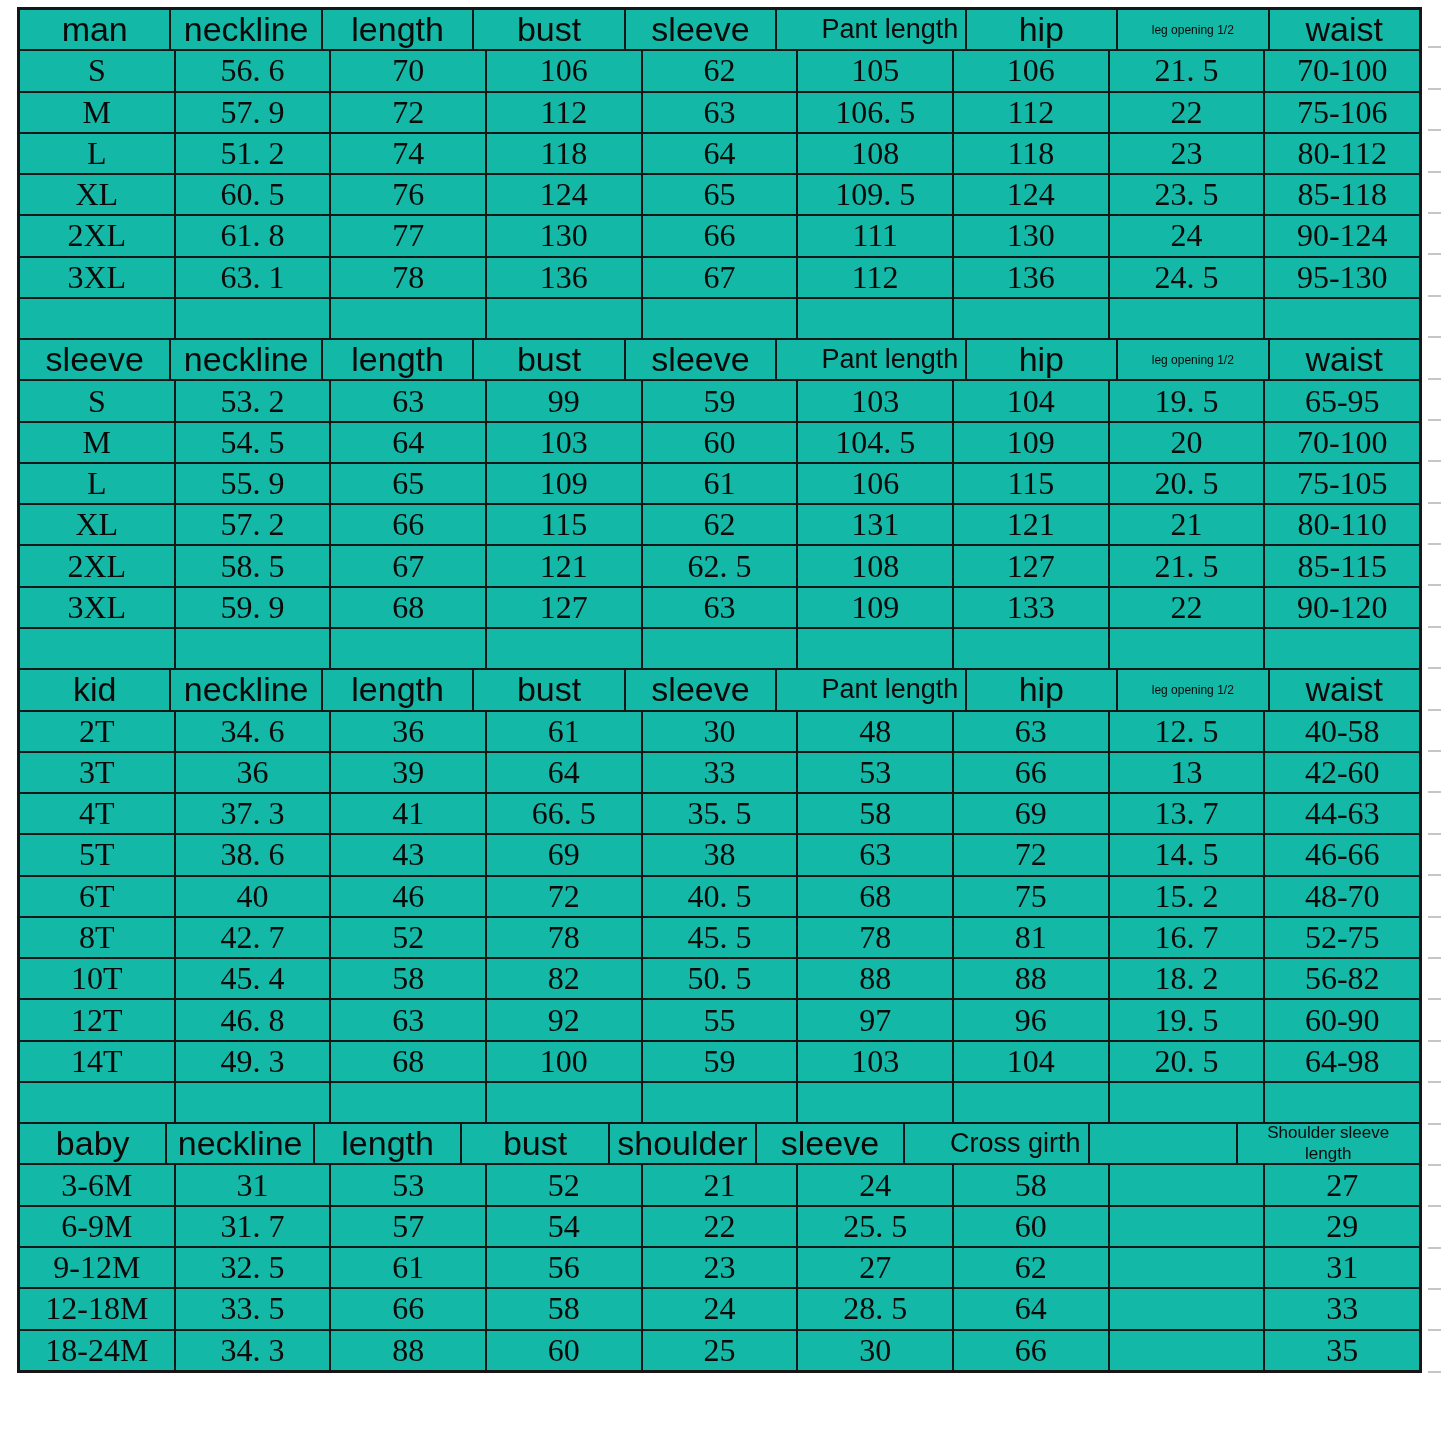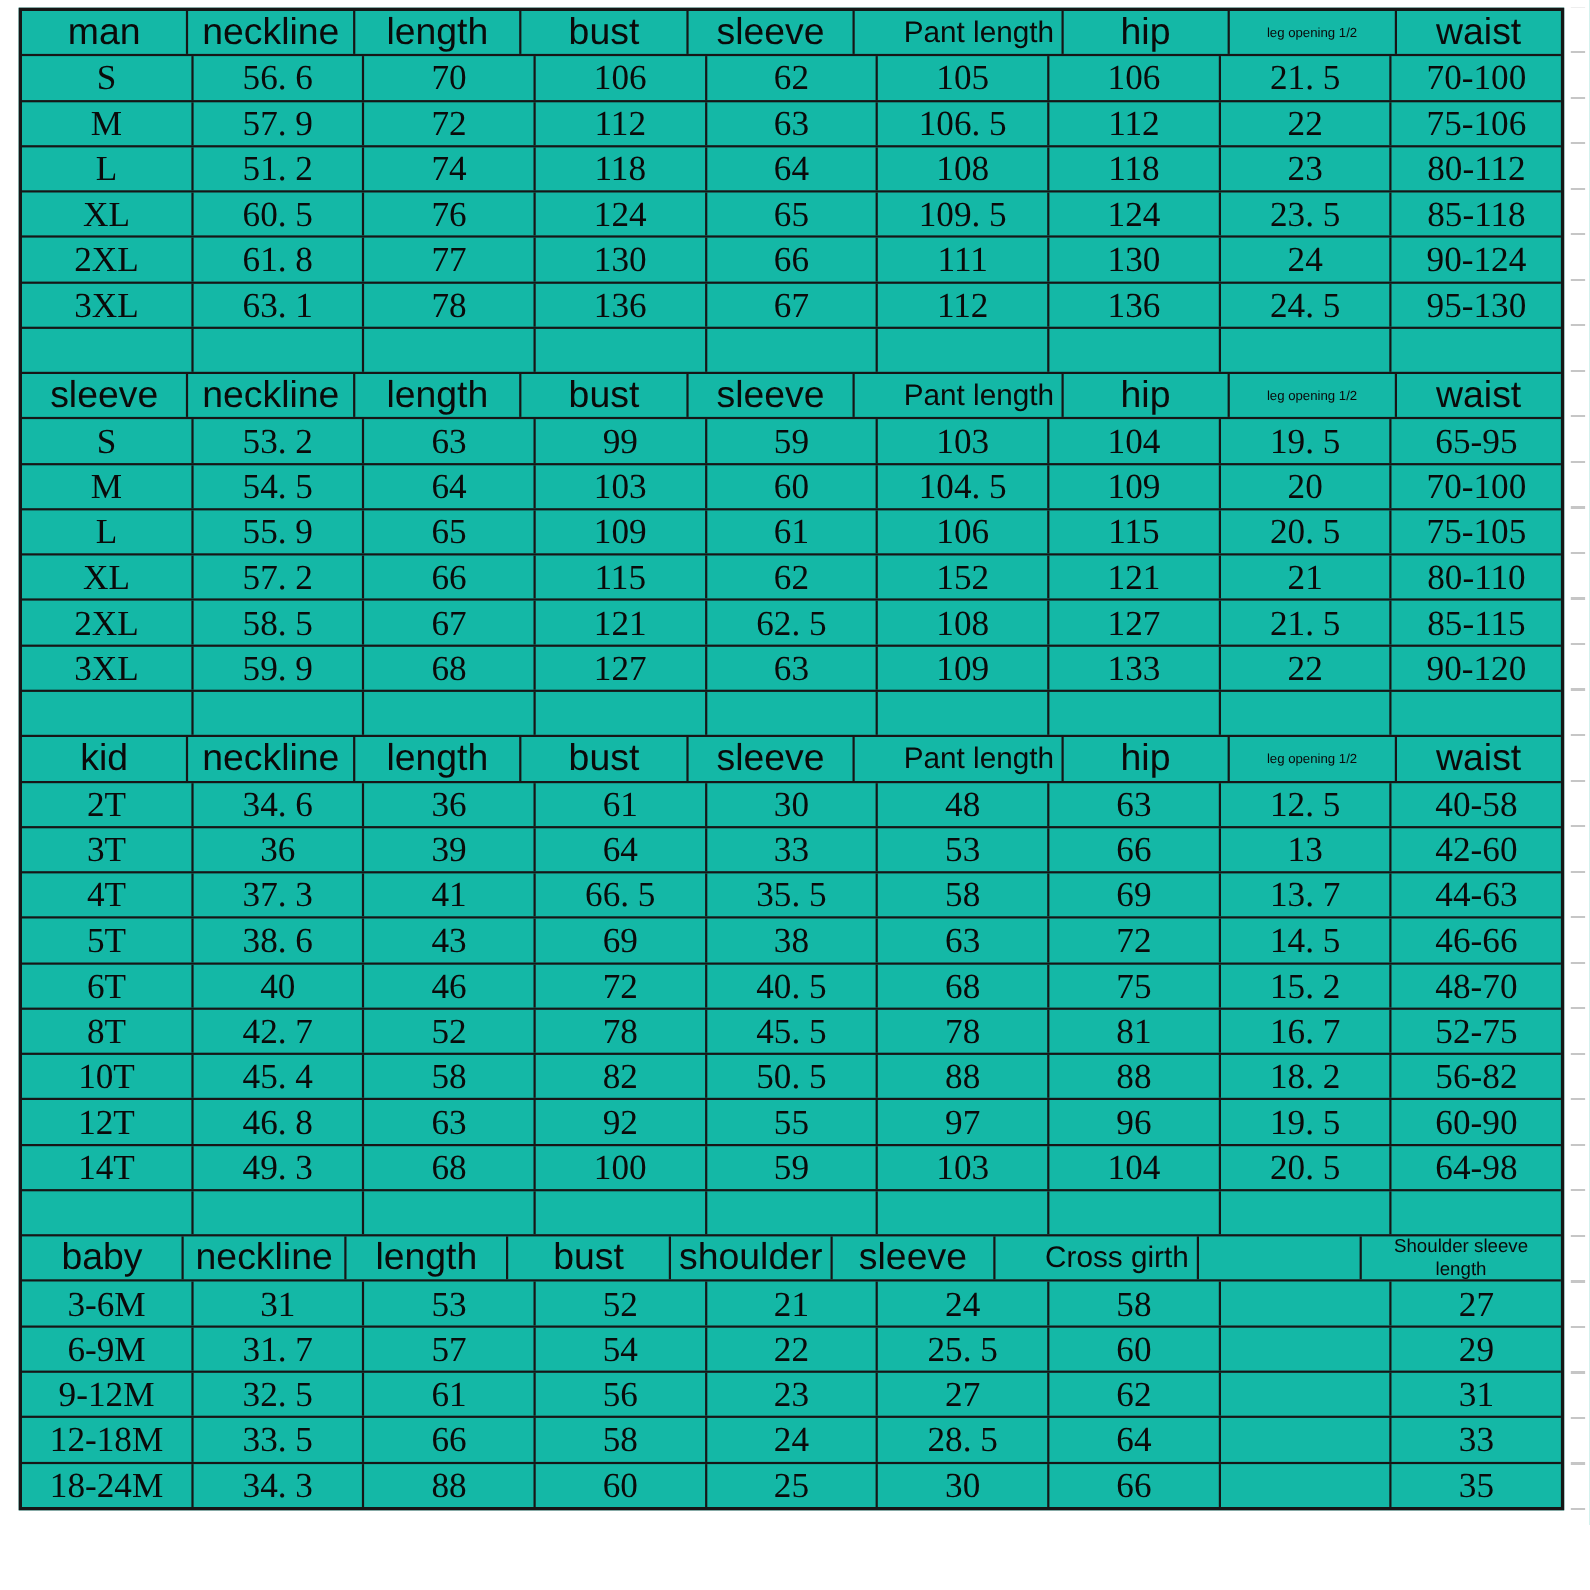--- a/index.html
+++ b/index.html
@@ -216,21 +216,21 @@
         <div class="c dat">115</div>
         <div class="c dat">20. 5</div>
         <div class="c dat">75-105</div>
       </div>
       <div class="row">
         <div class="c dat">XL</div>
         <div class="c dat">57. 2</div>
         <div class="c dat">66</div>
         <div class="c dat">115</div>
         <div class="c dat">62</div>
-        <div class="c dat">152</div>
+        <div class="c dat">131</div>
         <div class="c dat">121</div>
         <div class="c dat">21</div>
         <div class="c dat">80-110</div>
       </div>
       <div class="row">
         <div class="c dat">2XL</div>
         <div class="c dat">58. 5</div>
         <div class="c dat">67</div>
         <div class="c dat">121</div>
         <div class="c dat">62. 5</div>

